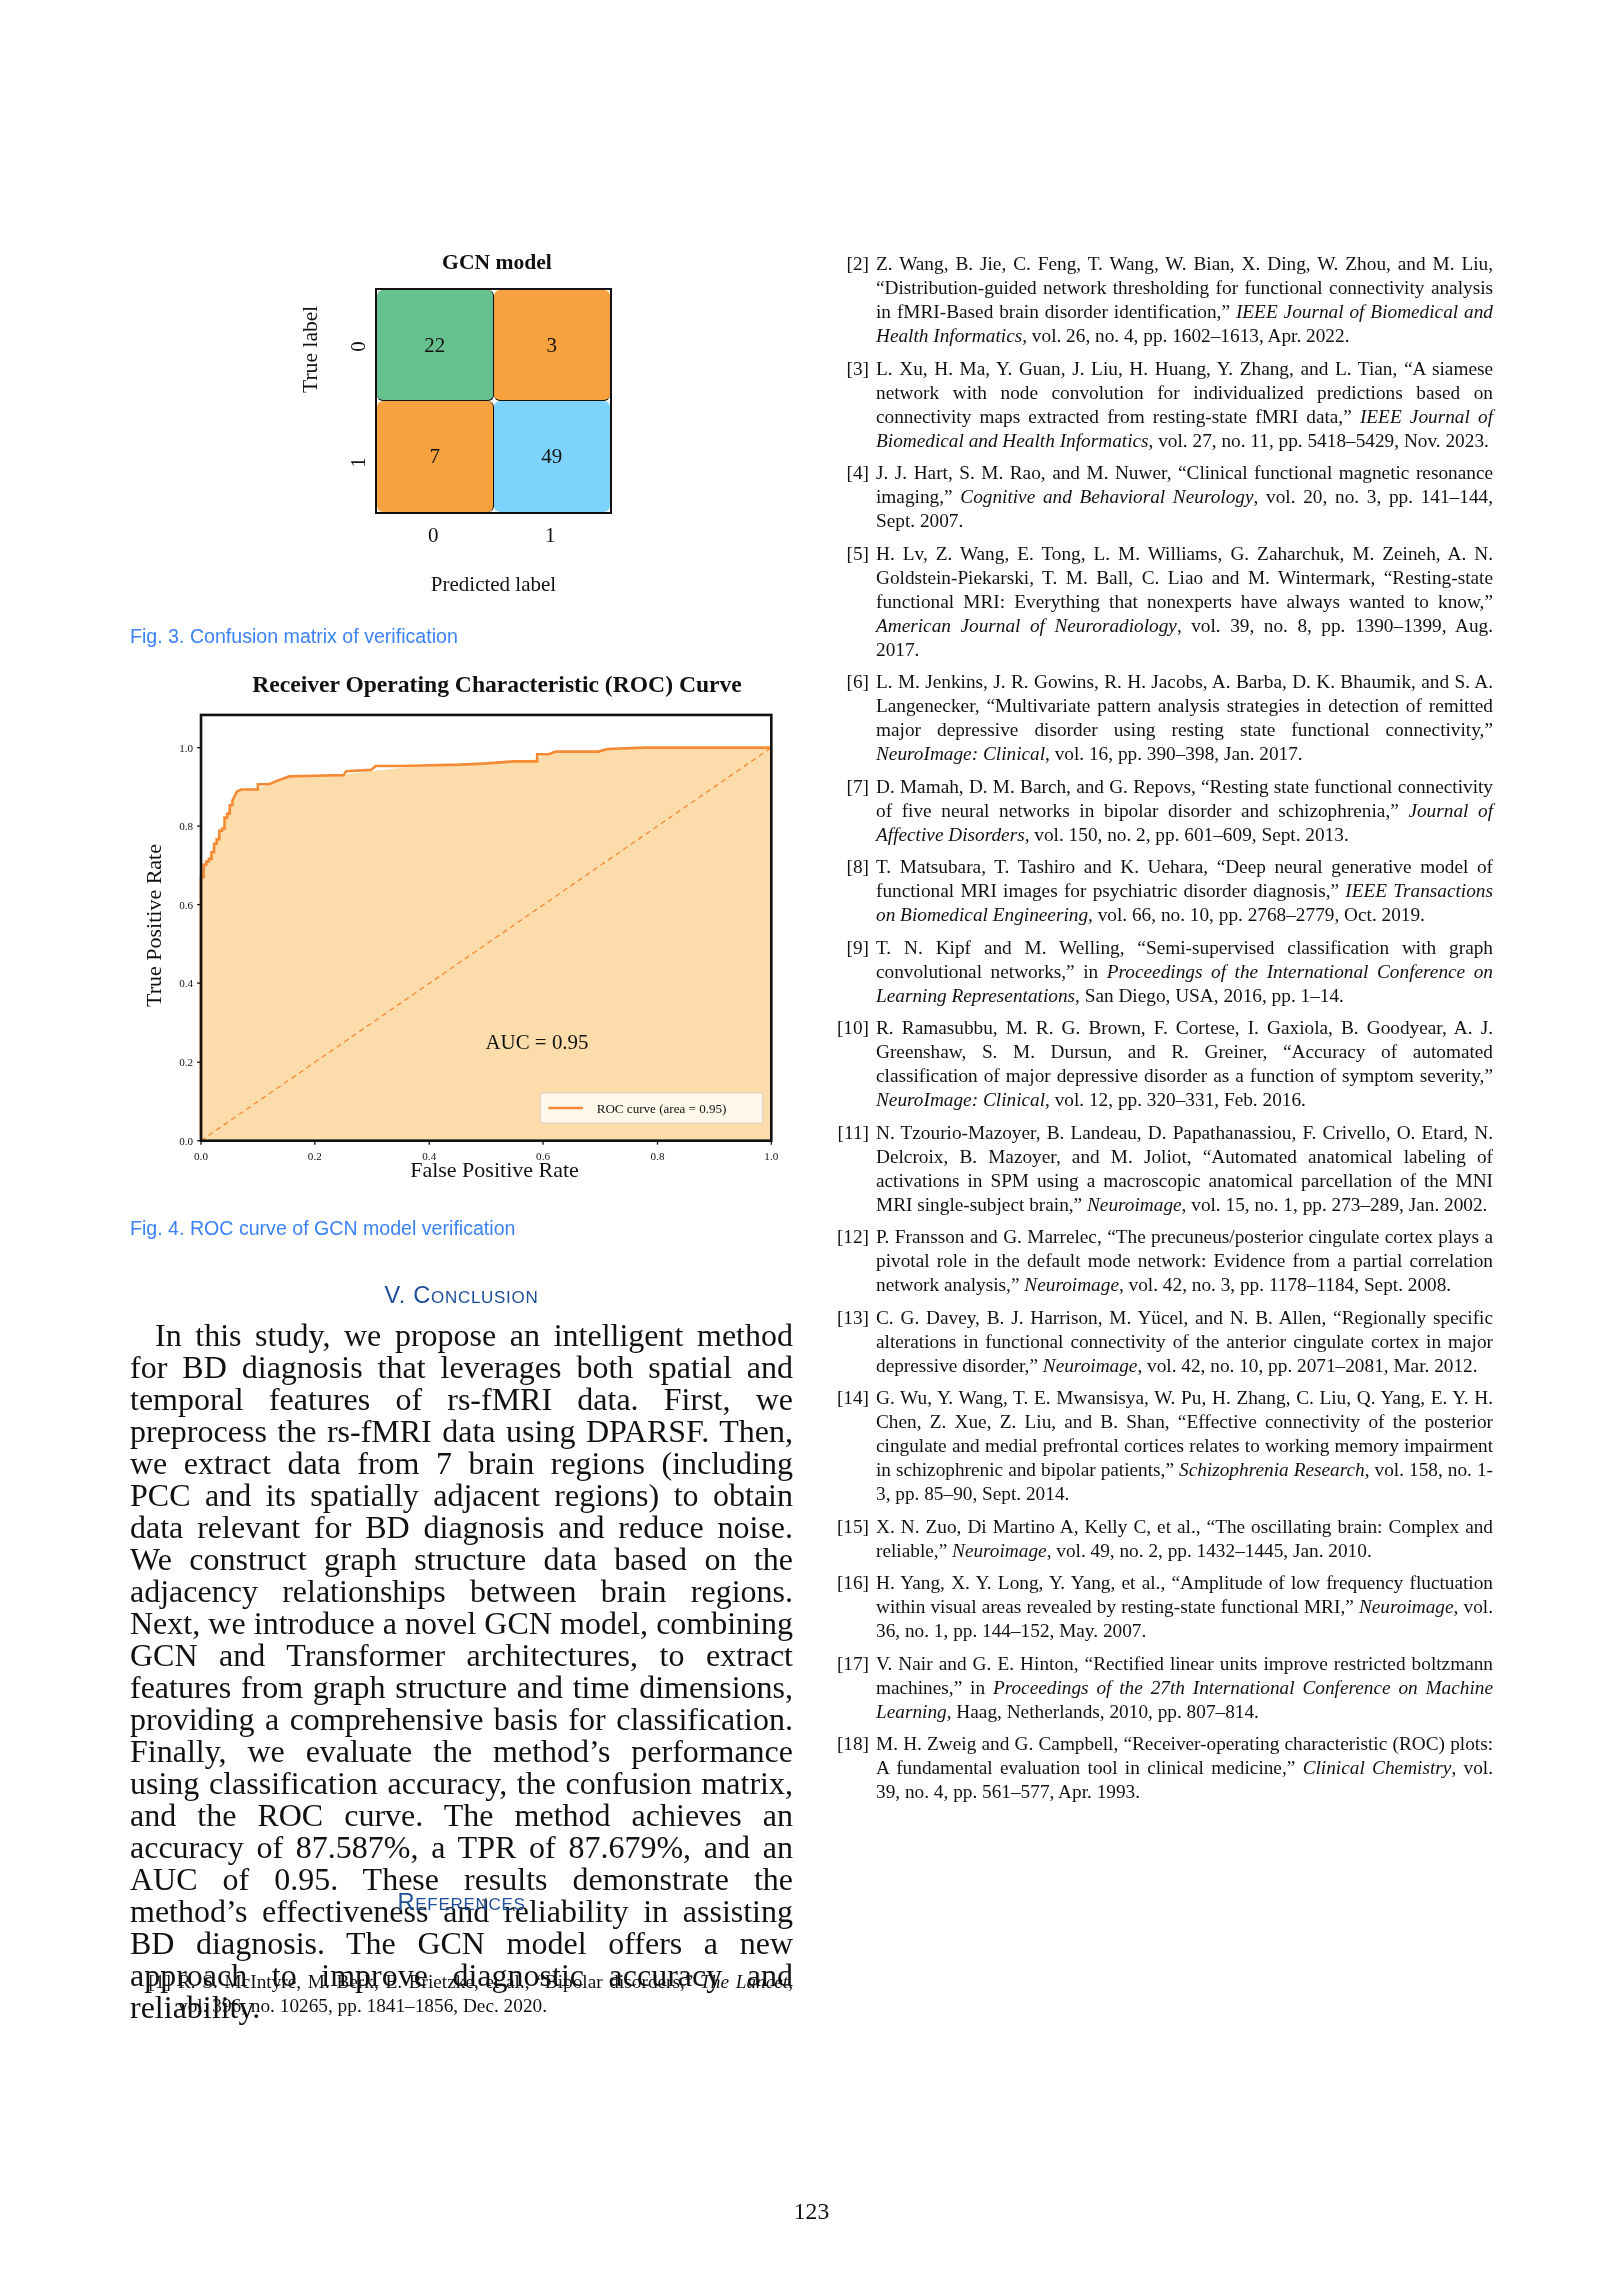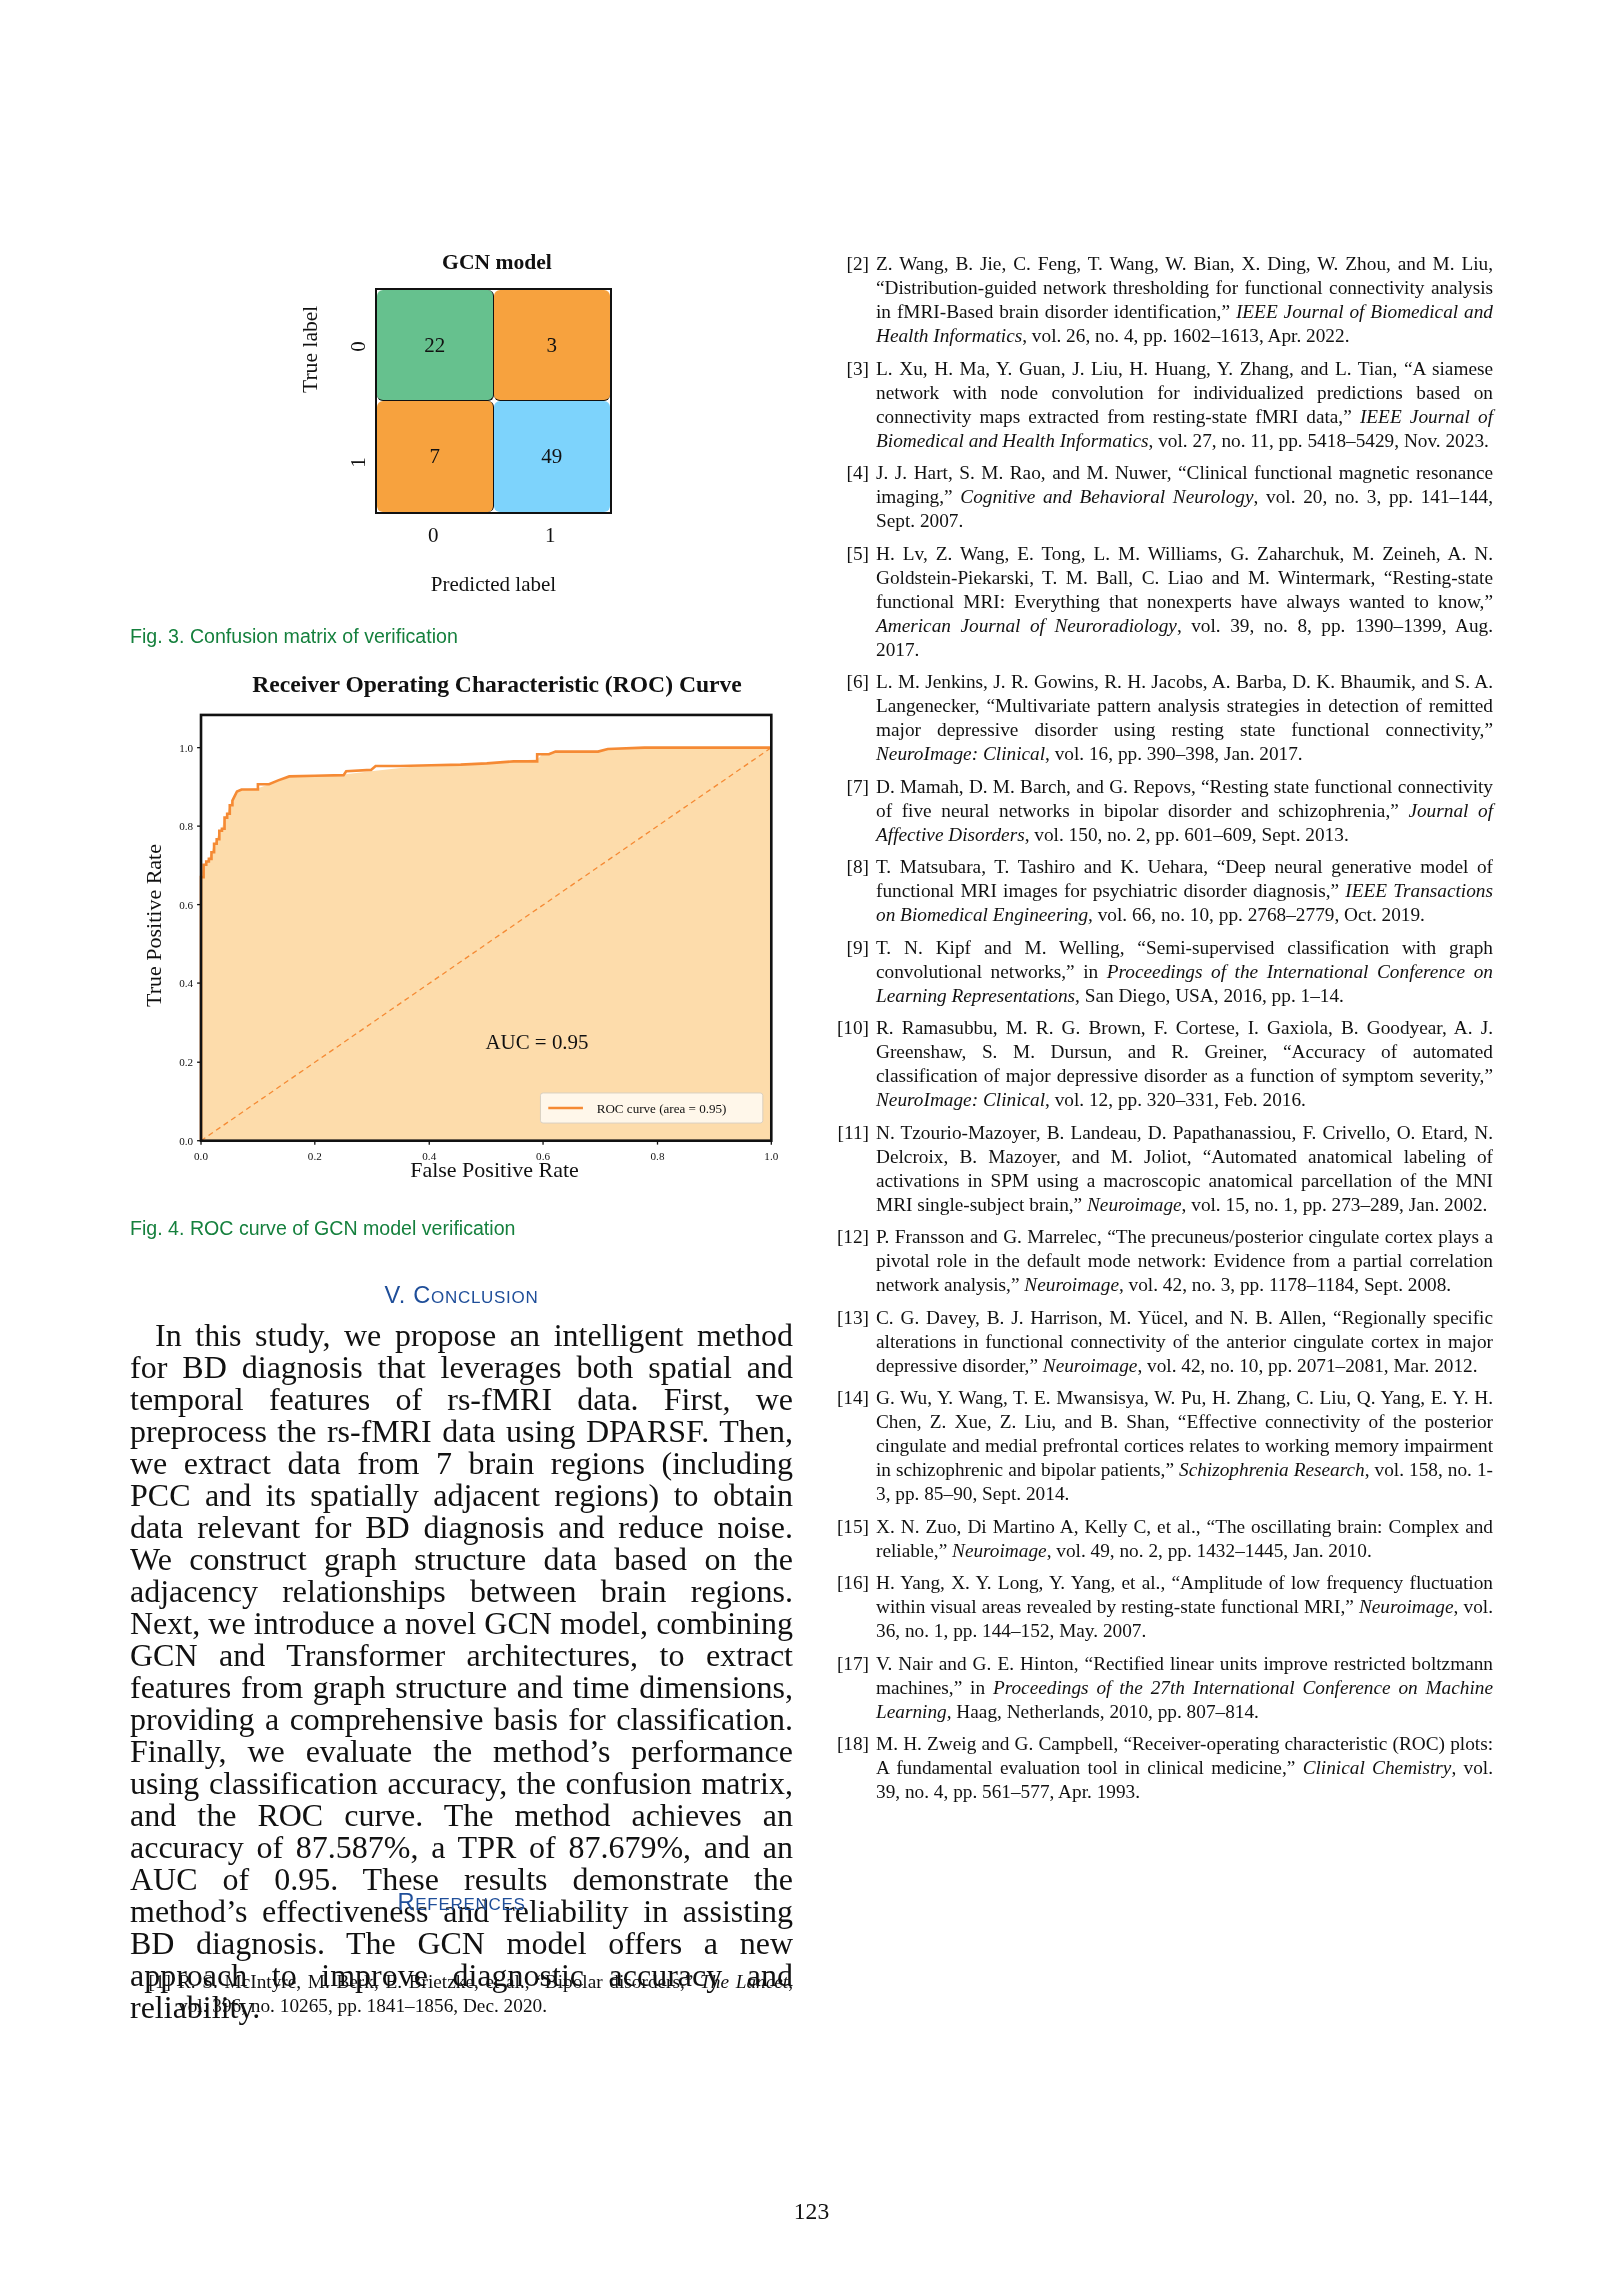--- a/index.html
+++ b/index.html
@@ -11,21 +11,21 @@
   .cm-grid { left:375px; top:288px; width:237px; height:226px; border:2px solid #111; box-sizing:border-box;
              display:grid; grid-template-columns:1fr 1fr; grid-template-rows:1fr 1fr; }
   .cm-cell { display:flex; align-items:center; justify-content:center; font-size:21px; box-sizing:border-box;border-radius:6px; }
   .cm-cell:nth-child(1){ border-right:1.3px solid #111; border-bottom:1.3px solid #111; }
   .cm-cell:nth-child(2){ border-bottom:1.3px solid #111; }
   .cm-cell:nth-child(3){ border-right:1.3px solid #111; }
   .cm-ylabel { left:298px; top:393px; font-size:21.6px; transform:rotate(-90deg); transform-origin:left top; white-space:nowrap; }
   .cm-ytick { font-size:21px; transform:rotate(-90deg); }
   .cm-xtick { font-size:21px; }
   .cm-xlabel { left:375px; top:556px; width:237px; text-align:center; font-size:21px;margin-top:16px; }
-  .caption { font-family:"Liberation Sans", sans-serif; font-size:19.6px; color:#15803d; }
+  .caption { font-family:"Liberation Sans", sans-serif; font-size:19.6px; color:#3b82f6; }
   
   .roc-title { left:183px; top:671px; width:628px; text-align:center; font-weight:bold; font-size:23.6px; }
   .roc-svg { left:150px; top:707px; }
   .roc-ylabel { left:141px; top:1007px; font-size:22px; transform:rotate(-90deg); transform-origin:left top; white-space:nowrap; }
   .roc-xlabel { left:200px; top:1157px; width:589px; text-align:center; font-size:22px; }
   
   .sec-head { font-family:"Liberation Sans", sans-serif; color:#1f4e99; font-size:23.6px; letter-spacing:0.7px; text-align:center; font-variant:small-caps; }
   
   .para { left:130px; top:1319px; width:663px; font-size:32px; line-height:32px; text-align:justify; text-indent:25px; }
   .refs { font-size:19.3px; line-height:24px; }

